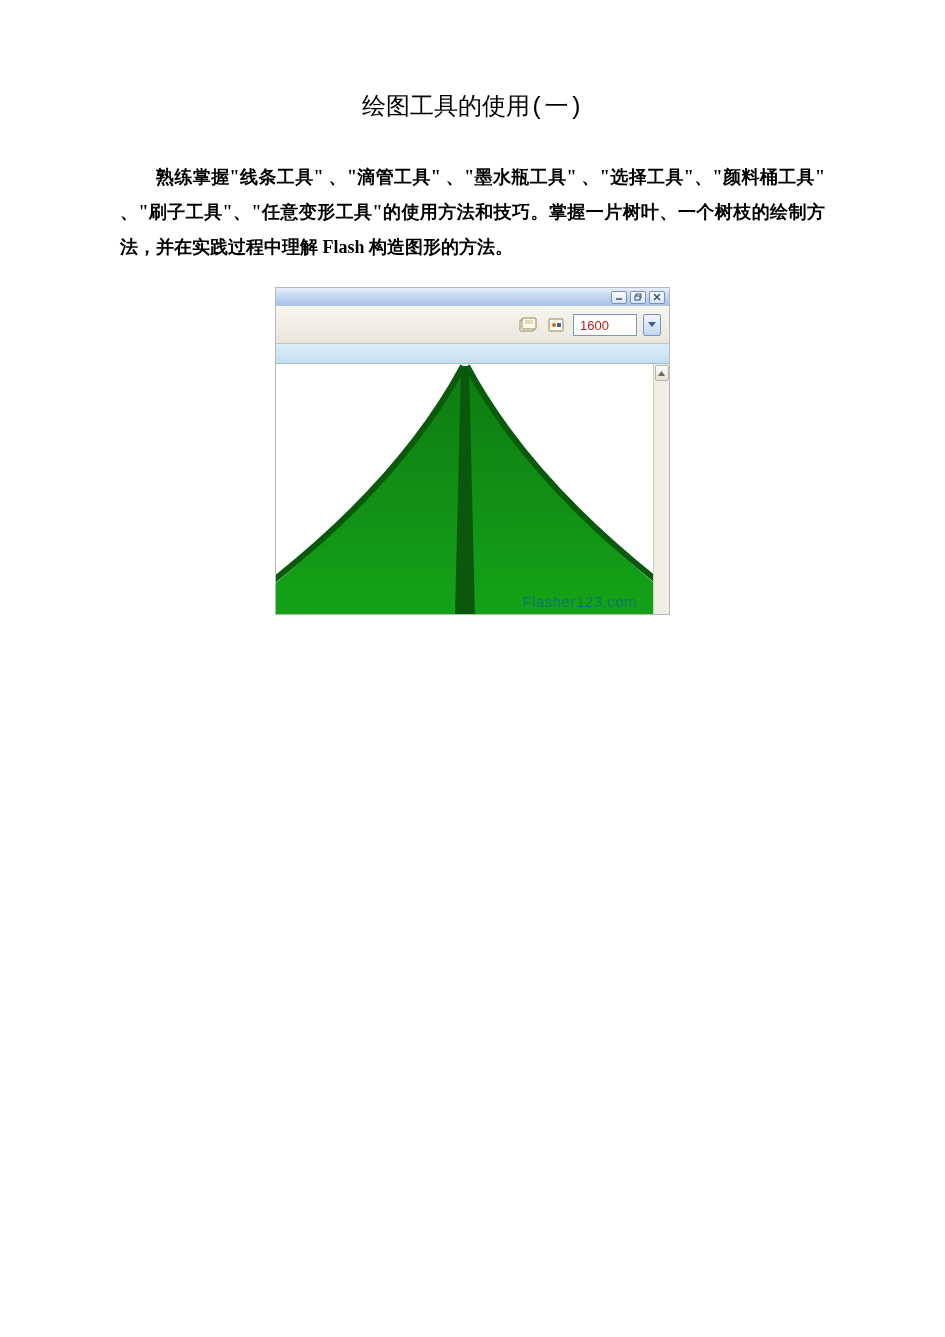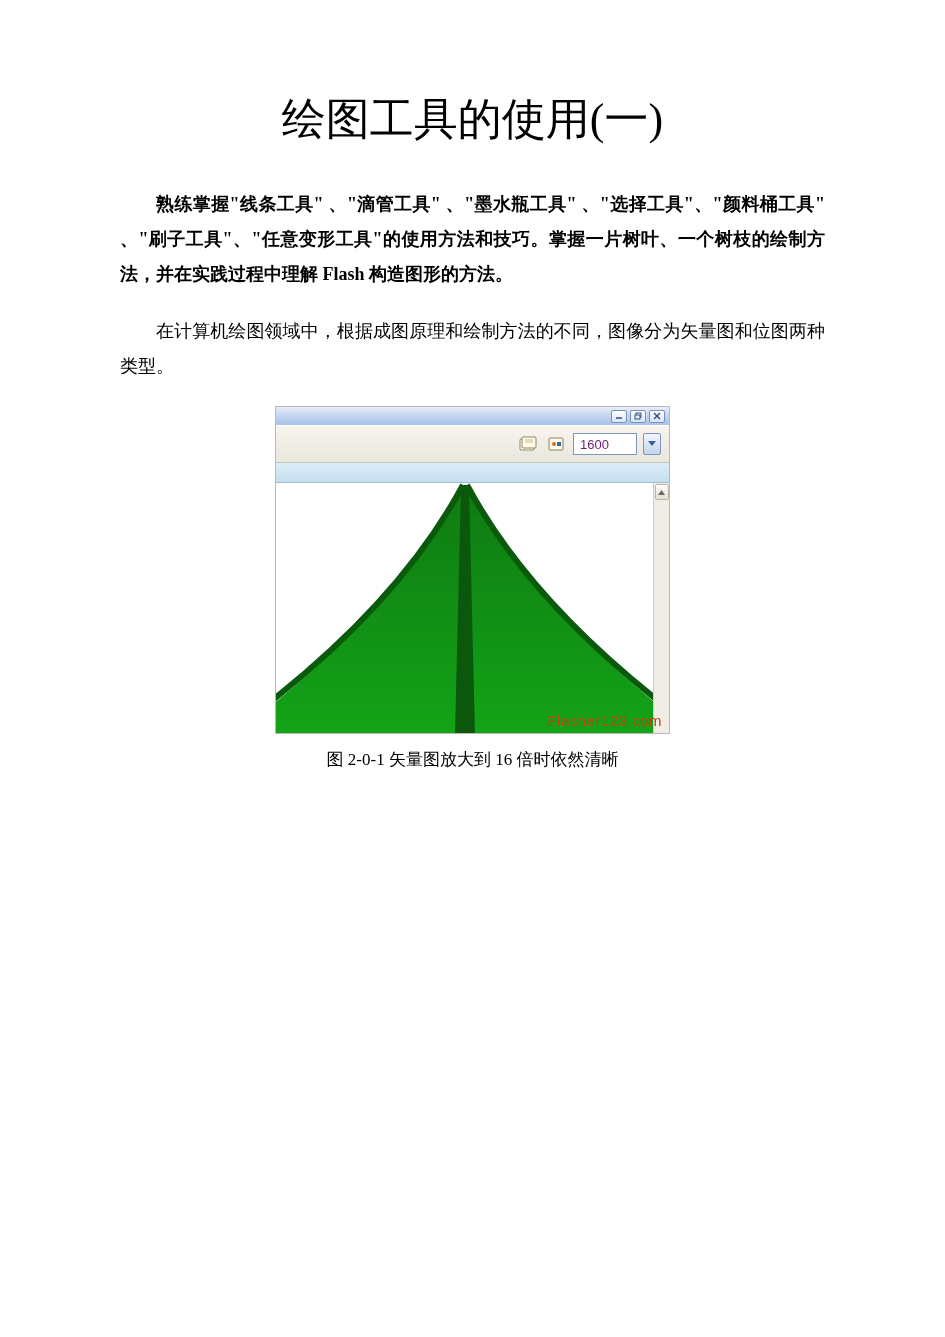--- a/index.html
+++ b/index.html
@@ -14,22 +14,22 @@
     .page {
       width: 945px;
       height: 1337px;
       padding: 90px 120px 40px 120px;
       background: #fff;
       box-shadow: 0 0 2px rgba(0,0,0,0.18);
       position: relative;
     }
     .title {
       text-align: center;
-      font-size: 44px;
-      font-family: Liberation Serif, serif;
+      font-size: 24px;
+      font-family: Liberation Mono, monospace;
       margin-bottom: 38px;
       font-weight: 400;
     }
     .para {
       font-size: 18px;
       line-height: 1.95;
       text-align: justify;
       margin-bottom: 22px;
     }
     .para.indent { text-indent: 2em; }
@@ -77,21 +77,21 @@
       width: 22px; height: 22px;
       display:flex; align-items:center; justify-content:center;
     }
     .zoom-field {
       width: 64px; height: 22px;
       background:#fff;
       border:1px solid #7c96bf;
       font: 13px Arial, sans-serif;
       display:flex; align-items:center;
       padding: 0 6px;
-      color:#701a75;
+      color:#b91c1c;
     }
     .zoom-dd {
       width: 18px; height: 22px;
       background: linear-gradient(#f3f7ff,#c3d4ee);
       border:1px solid #7c96bf;
       border-radius:2px;
       display:flex; align-items:center; justify-content:center;
     }
     .fig-subbar {
       height: 20px;
@@ -113,41 +113,40 @@
     }
     .scroll-btn {
       width:14px; height:16px; margin:1px;
       background: linear-gradient(#fdfdfb,#e2e0d4);
       border:1px solid #b9b6a6;
       border-radius:2px;
       display:flex; align-items:center; justify-content:center;
     }
     .leaf-shape { position:absolute; left:0; right:16px; top:0; bottom:0; }
     .watermark {
-      position:absolute; right:7px; bottom:4px;
+      position:absolute; right:32px; bottom:4px;
       font: 15px Arial, sans-serif;
-      color:#c2410c;
+      color:#0f766e;
       letter-spacing:0.5px;
     }
     .caption {
       text-align:center;
       font-size: 17px;
       margin-bottom: 26px;
     }
   </style>
 </head>
 <body>
 
 <div class="page">
 
   <h1 class="title">绘图工具的使用(一)</h1>
 
   <p class="para indent bold">熟练掌握"线条工具" 、"滴管工具" 、"墨水瓶工具" 、"选择工具"、"颜料桶工具" 、"刷子工具"、"任意变形工具"的使用方法和技巧。掌握一片树叶、一个树枝的绘制方法，并在实践过程中理解 Flash 构造图形的方法。</p>
 
-  <p class="para indent">在计算机绘图领域中，根据成图原理和绘制方法的不同，图像分为矢量图和位图两种类型。</p>
 
 
   <div class="figure-wrap">
     <div class="figure">
 
       <div class="fig-titlebar">
         <div class="win-btn">
           <svg width="8" height="8" viewBox="0 0 8 8">
               <line x1="1" y1="6" x2="7" y2="6" stroke="#33517f" stroke-width="1.5"></line>
             </svg>
@@ -216,16 +215,15 @@
             <svg width="7" height="5" viewBox="0 0 7 5">
                 <polygon points="3.5,0 7,5 0,5" fill="#6d6a57"></polygon>
               </svg>
           </div>
         </div>
         <span class="watermark">Flasher123.com</span>
       </div>
     </div>
   </div>
 
-  <p class="caption">图 2-0-1 矢量图放大到 16 倍时依然清晰</p>
 
 
 </div>
 
 </body></html>

